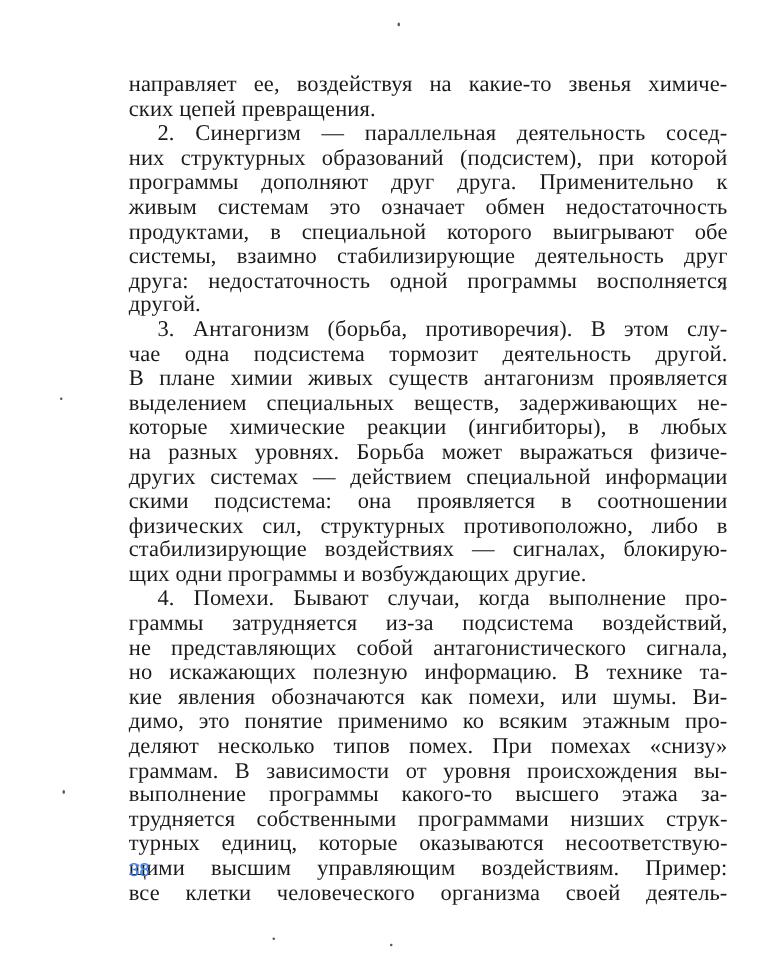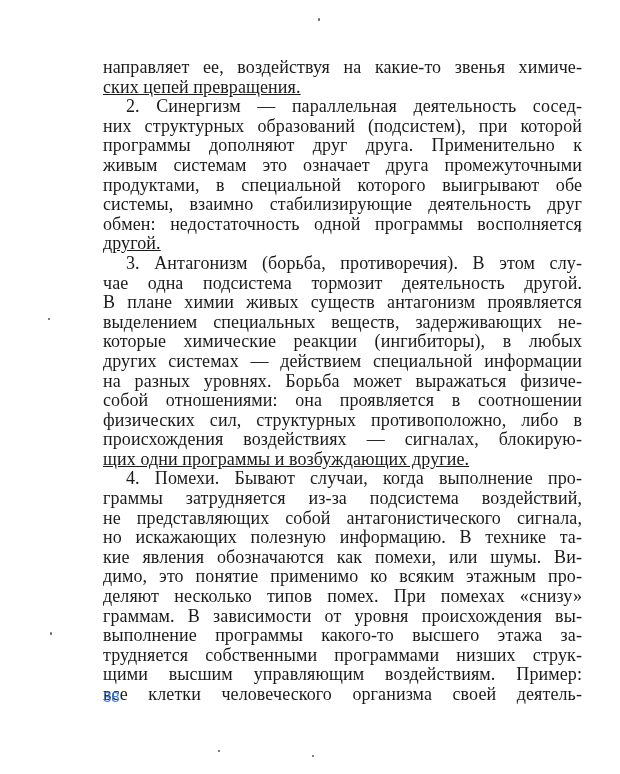--- a/index.html
+++ b/index.html
@@ -22,21 +22,20 @@
     height: 19.6px;
     line-height: 19.6px;
     font-size: 18px;
     white-space: nowrap;
     text-align: justify;
     text-align-last: justify;
     letter-spacing: 0.1px;
   }
   .line.last {
     text-align-last: left;
-    text-decoration: underline;
   }
   .line.indent { padding-left: 23px; }
   .page-number {
     position: absolute;
     left: 103px;
     top: 688px;
     font-size: 15px;
     font-family: "Liberation Sans", "DejaVu Sans", sans-serif;
     color: #3b82f6;
   }
@@ -44,46 +43,47 @@
 </style>
 </head>
 <body>
 
 <div class="page-body">
   <span class="line">направляет ее, воздействуя на какие-то звенья химиче-</span>
   <span class="line last">ских цепей превращения.</span>
   <span class="line indent">2. Синергизм — параллельная деятельность сосед-</span>
   <span class="line">них структурных образований (подсистем), при которой</span>
   <span class="line">программы дополняют друг друга. Применительно к</span>
-  <span class="line">живым системам это означает друга промежуточными</span>
+  <span class="line">живым системам это означает обмен недостаточность</span>
   <span class="line">продуктами, в специальной которого выигрывают обе</span>
   <span class="line">системы, взаимно стабилизирующие деятельность друг</span>
-  <span class="line">обмен: недостаточность одной программы восполняется</span>
+  <span class="line">друга: недостаточность одной программы восполняется</span>
   <span class="line last">другой.</span>
   <span class="line indent">3. Антагонизм (борьба, противоречия). В этом слу-</span>
   <span class="line">чае одна подсистема тормозит деятельность другой.</span>
   <span class="line">В плане химии живых существ антагонизм проявляется</span>
   <span class="line">выделением специальных веществ, задерживающих не-</span>
   <span class="line">которые химические реакции (ингибиторы), в любых</span>
+  <span class="line">на разных уровнях. Борьба может выражаться физиче-</span>
   <span class="line">других системах — действием специальной информации</span>
-  <span class="line">на разных уровнях. Борьба может выражаться физиче-</span>
-  <span class="line">собой отношениями: она проявляется в соотношении</span>
+  <span class="line">скими подсистема: она проявляется в соотношении</span>
   <span class="line">физических сил, структурных противоположно, либо в</span>
-  <span class="line">происхождения воздействиях — сигналах, блокирую-</span>
+  <span class="line">стабилизирующие воздействиях — сигналах, блокирую-</span>
   <span class="line last">щих одни программы и возбуждающих другие.</span>
   <span class="line indent">4. Помехи. Бывают случаи, когда выполнение про-</span>
   <span class="line">граммы затрудняется из-за подсистема воздействий,</span>
   <span class="line">не представляющих собой антагонистического сигнала,</span>
   <span class="line">но искажающих полезную информацию. В технике та-</span>
   <span class="line">кие явления обозначаются как помехи, или шумы. Ви-</span>
   <span class="line">димо, это понятие применимо ко всяким этажным про-</span>
   <span class="line">деляют несколько типов помех. При помехах «снизу»</span>
   <span class="line">граммам. В зависимости от уровня происхождения вы-</span>
   <span class="line">выполнение программы какого-то высшего этажа за-</span>
   <span class="line">трудняется собственными программами низших струк-</span>
+  <span class="line">турных единиц, которые оказываются несоответствую-</span>
   <span class="line">щими высшим управляющим воздействиям. Пример:</span>
   <span class="line">все клетки человеческого организма своей деятель-</span>
 </div>
 
 <div class="page-number">38</div>
 
 <div class="speck" style="left:318px;top:18px;width:2px;height:3px;"></div>
 <div class="speck" style="left:578px;top:230px;width:3px;height:2px;"></div>
 <div class="speck" style="left:48px;top:318px;width:2px;height:2px;"></div>
 <div class="speck" style="left:50px;top:632px;width:2px;height:3px;"></div>

